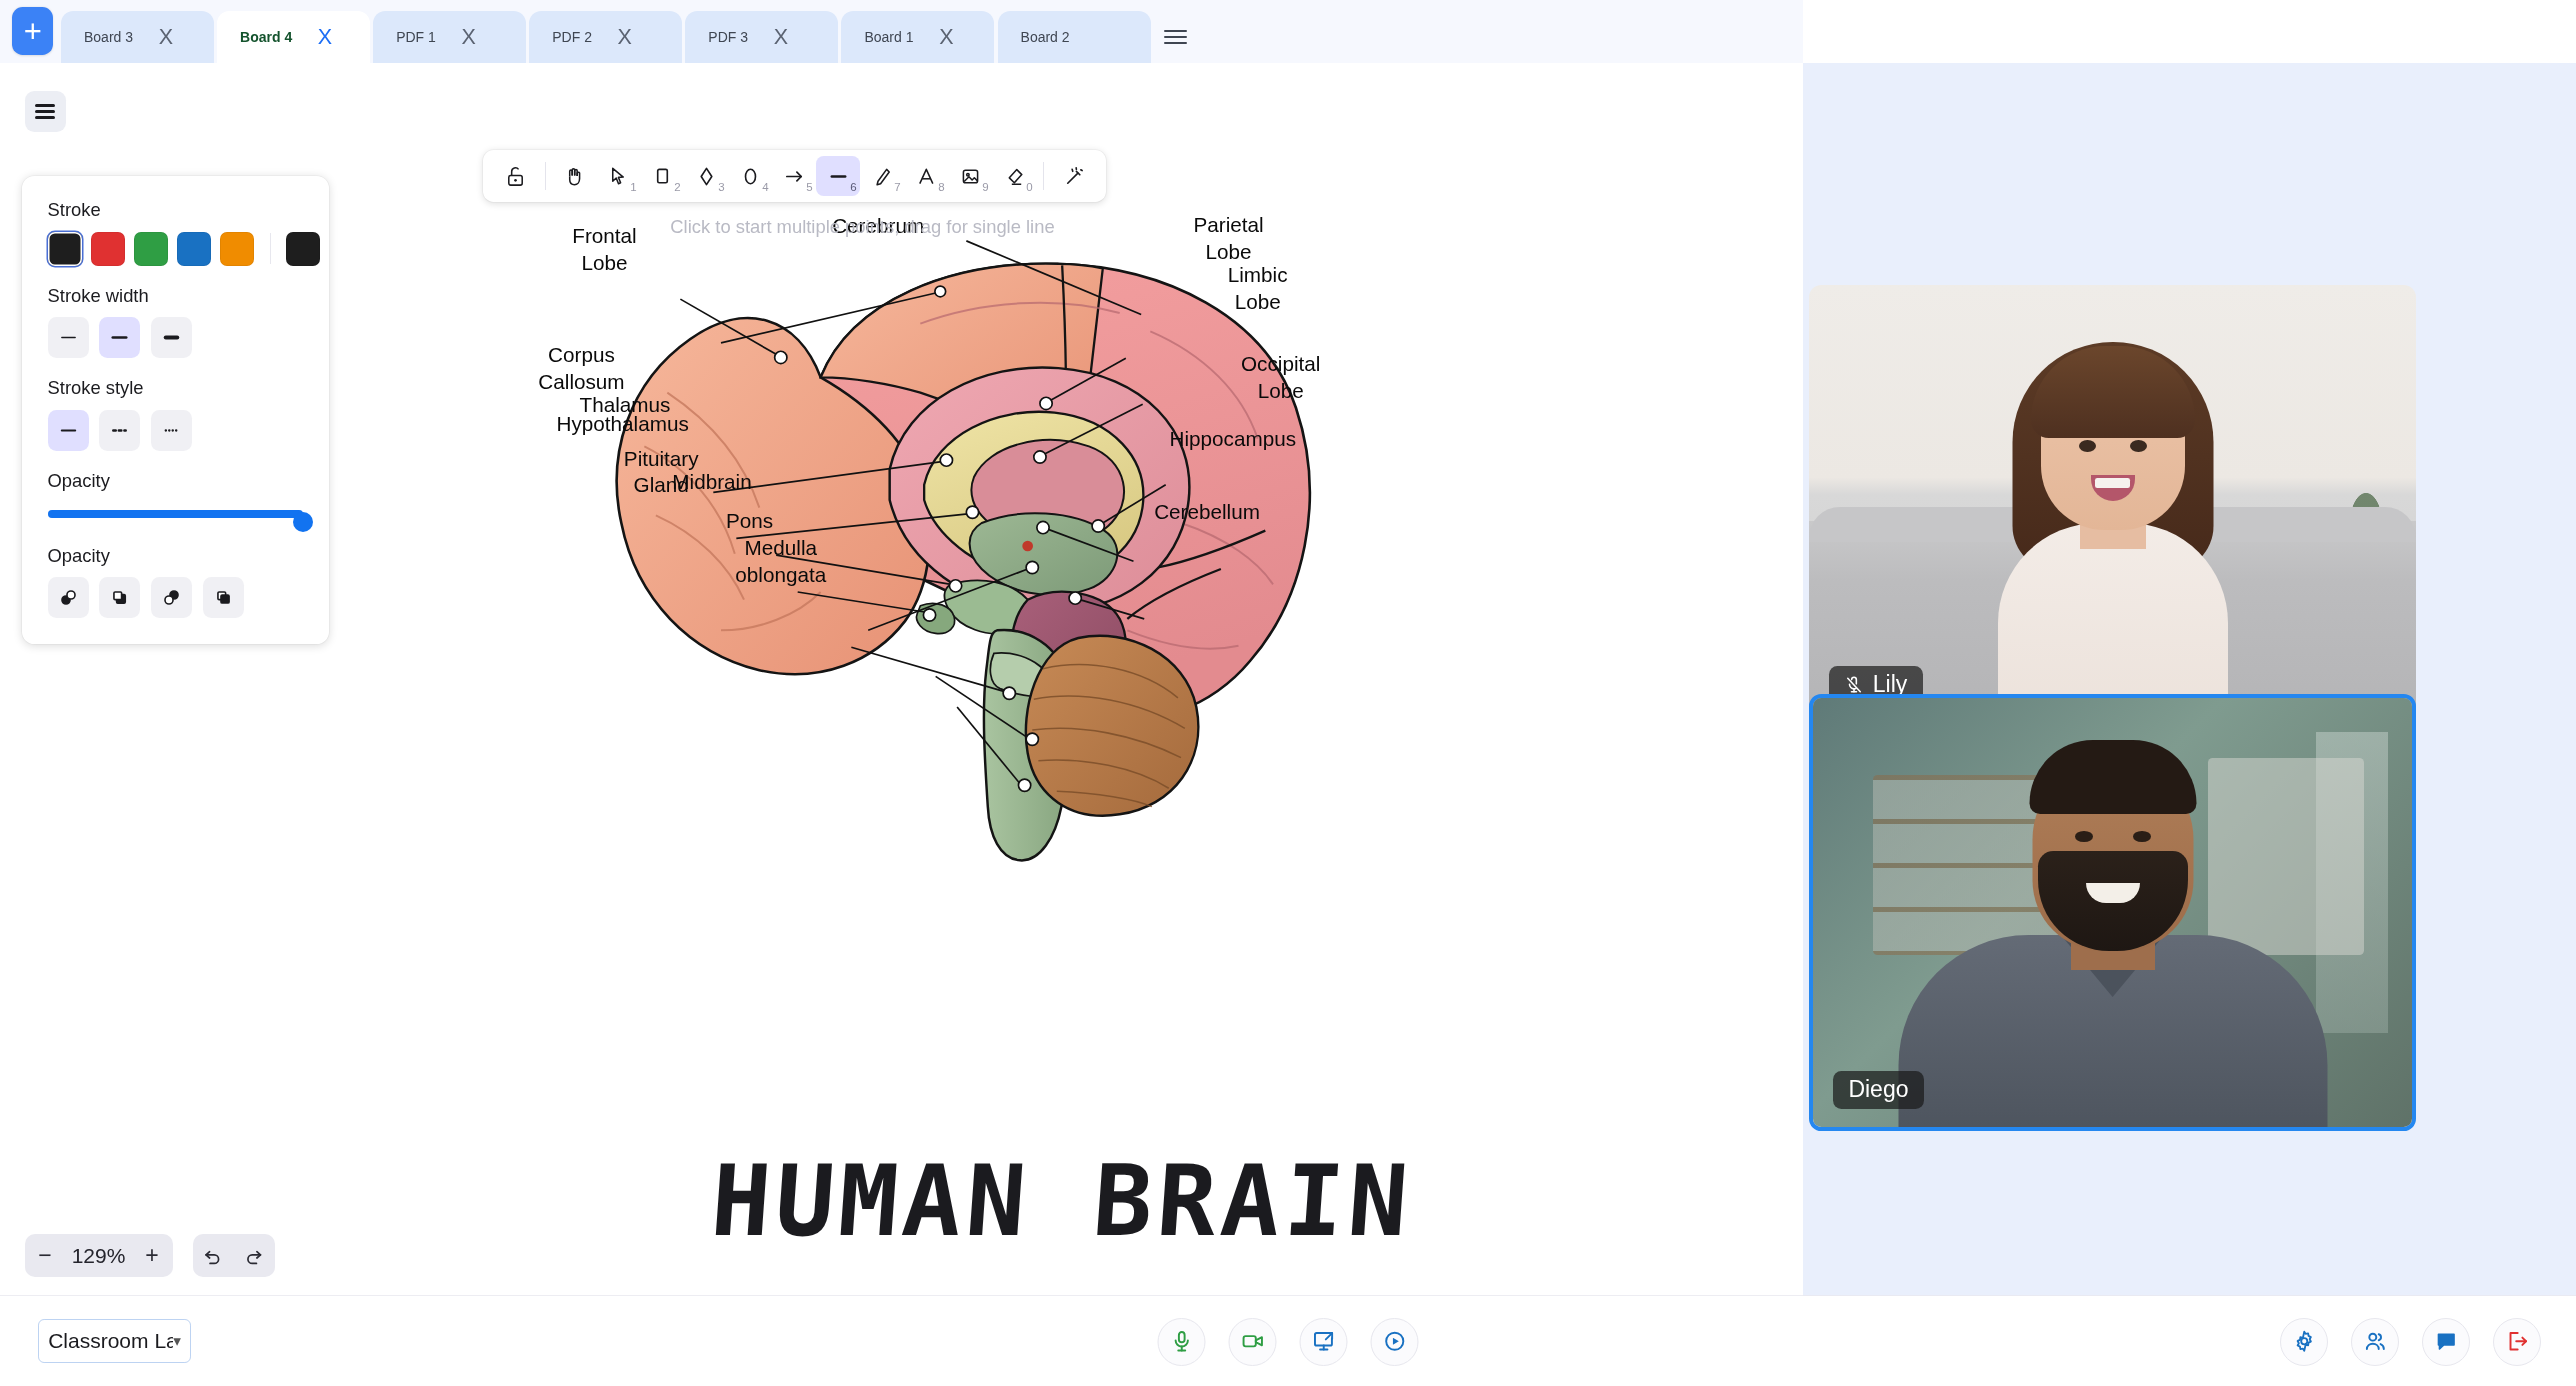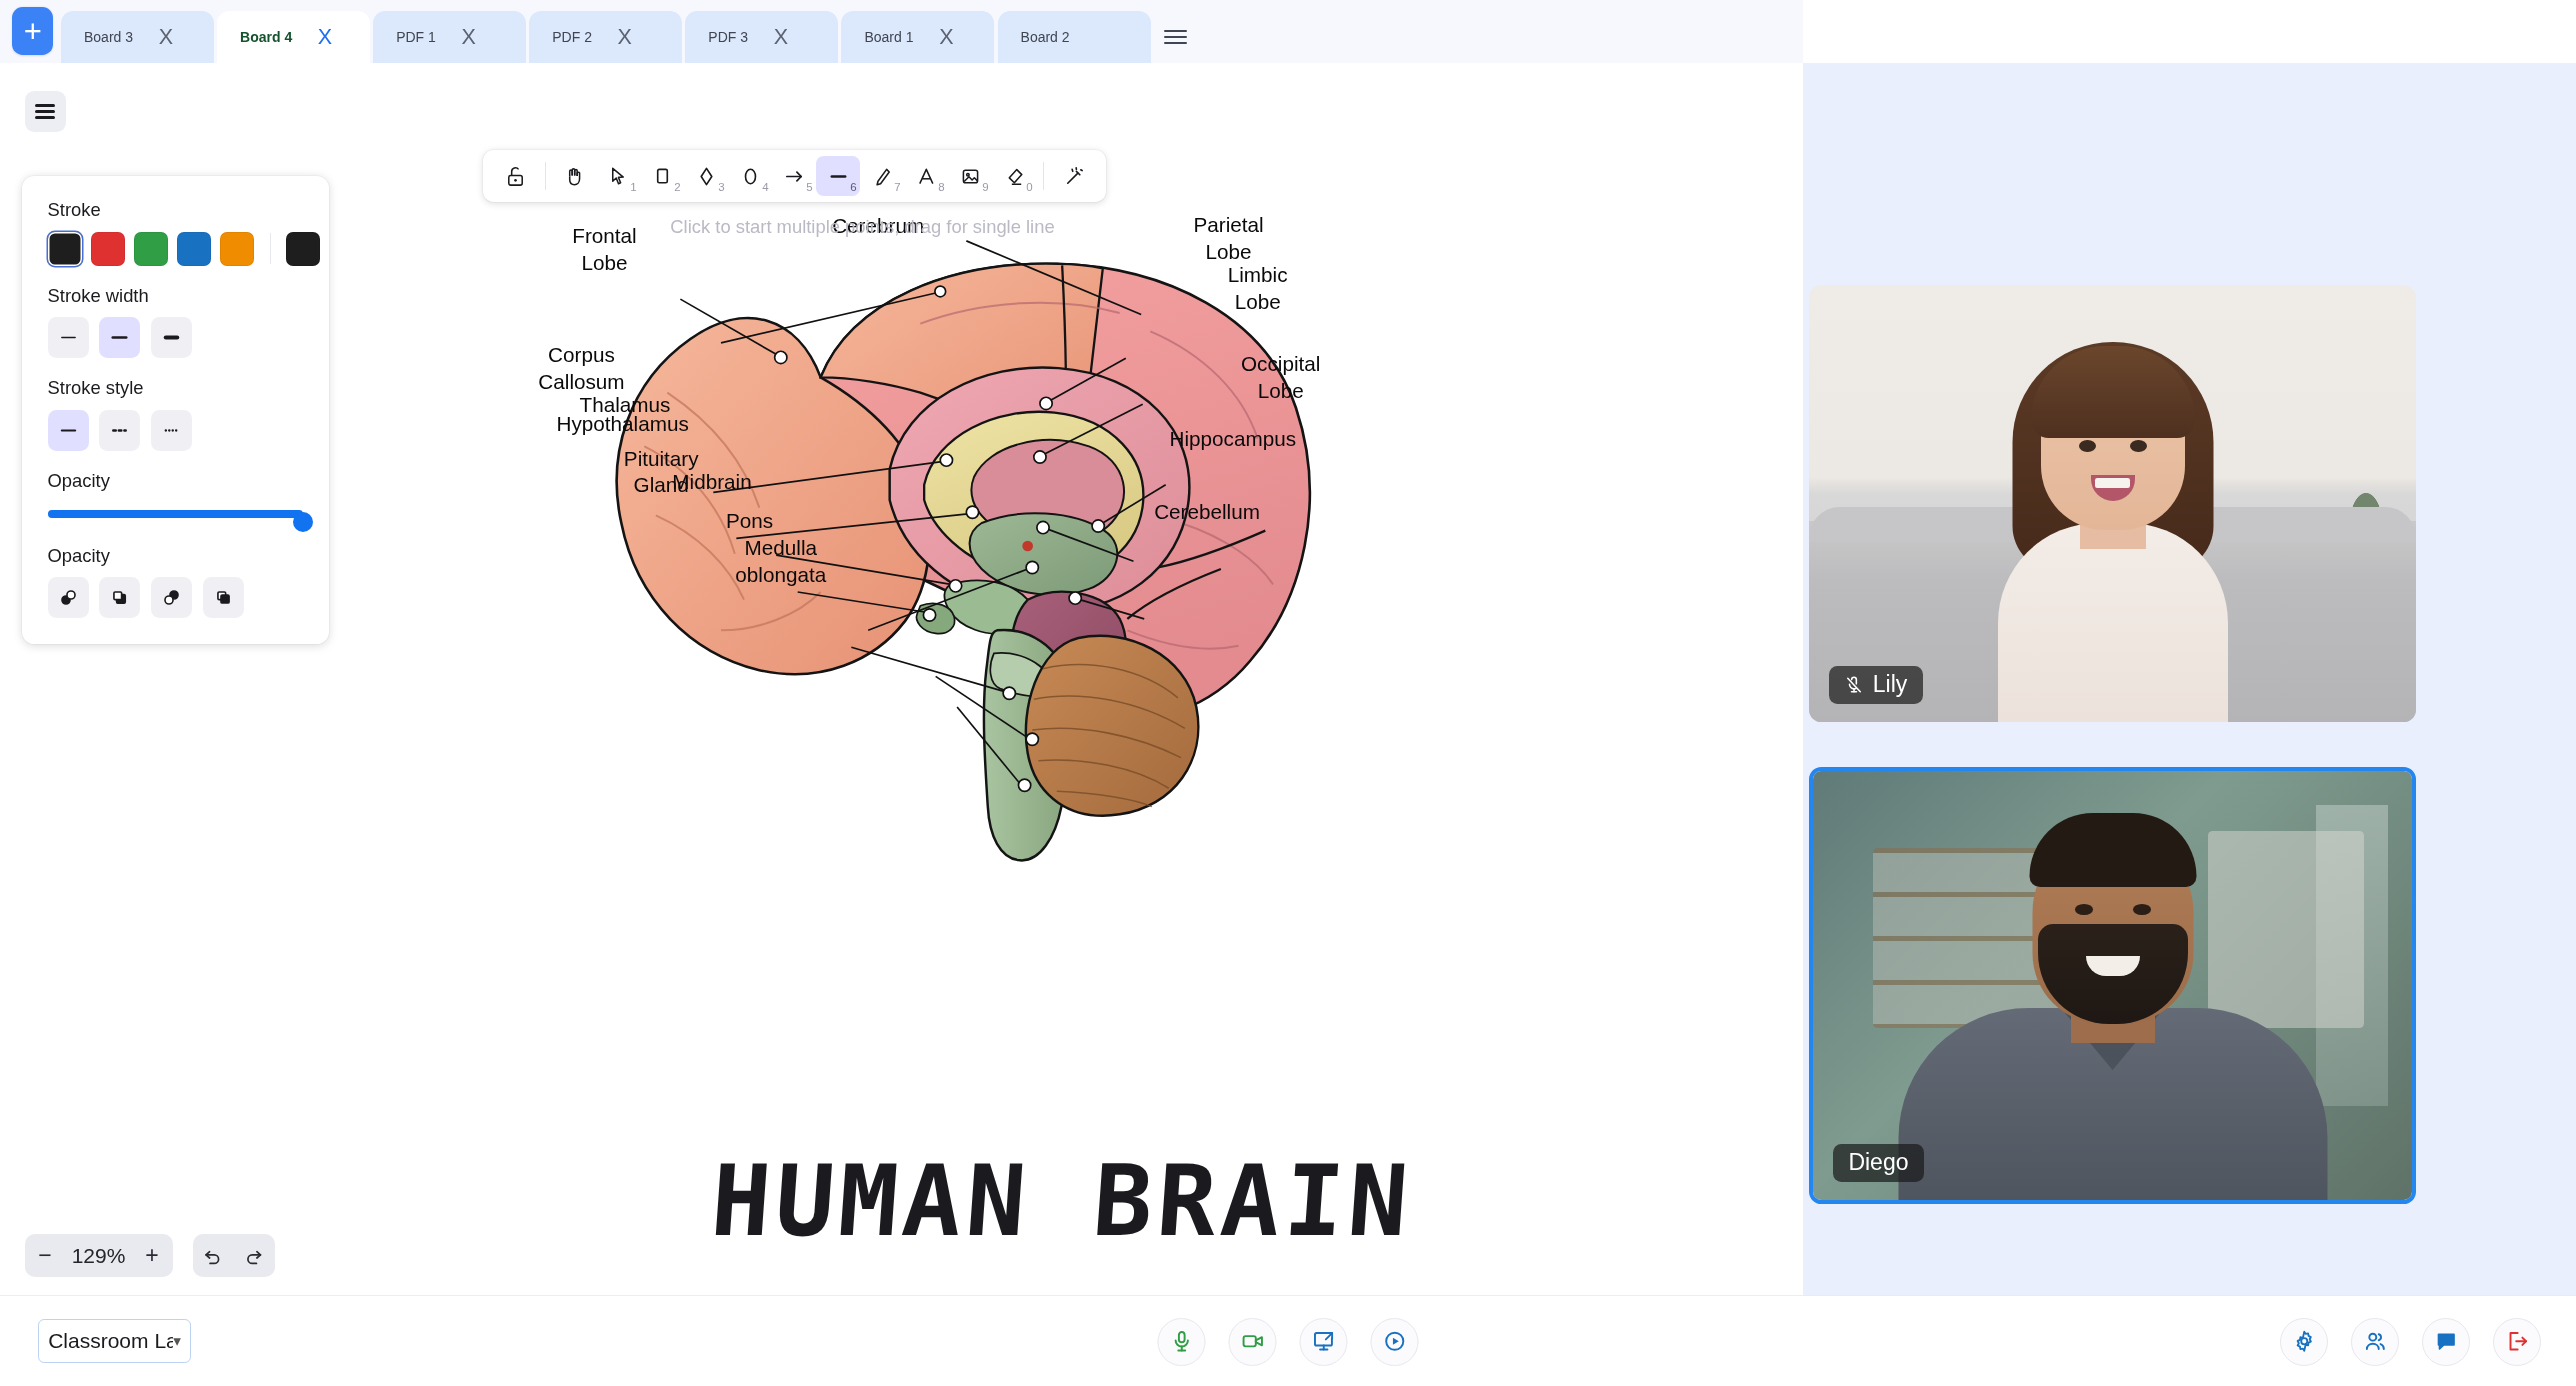--- a/index.html
+++ b/index.html
@@ -153,21 +153,21 @@
   
   .video-panel {
     position: absolute; left: 1803px; top: 0; width: 773px; height: 1296px;
     background: #e9effc;
   }
   .video-tile {
     position: absolute; left: 6.1px; width: 607px; height: 437px;
     border-radius: 12.3px; overflow: hidden;
   }
   #tile-lily { top: 222px; }
-  #tile-diego { top: 704px; border: 4.6px solid #2487f0; padding-left: 12px; }
+  #tile-diego { top: 631px; border: 4.6px solid #2487f0; padding-left: 12px; }
   .vid-img { position: absolute; inset: 0; }
   .name-badge {
     position: absolute; left: 20px; bottom: 18.4px;
     background: rgba(24,24,24,.70); color: #fff; border-radius: 8.4px;
     padding: 5.4px 15.3px; font-size: 23px; display: flex; align-items: center; gap: 8.4px;
     font-weight: 500;
   }
   .name-badge svg { width: 20px; height: 20px; }
 
   

